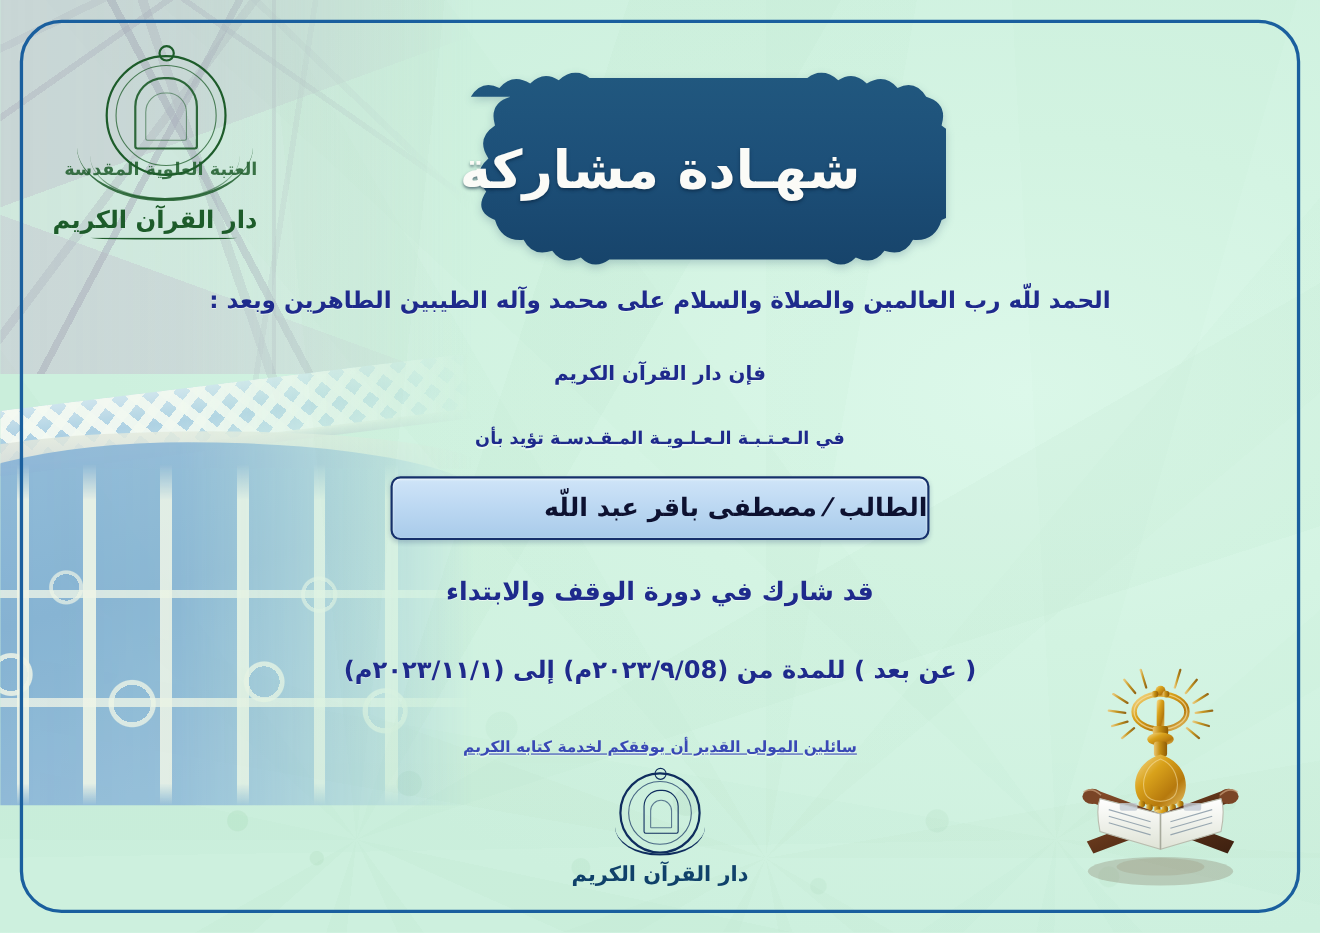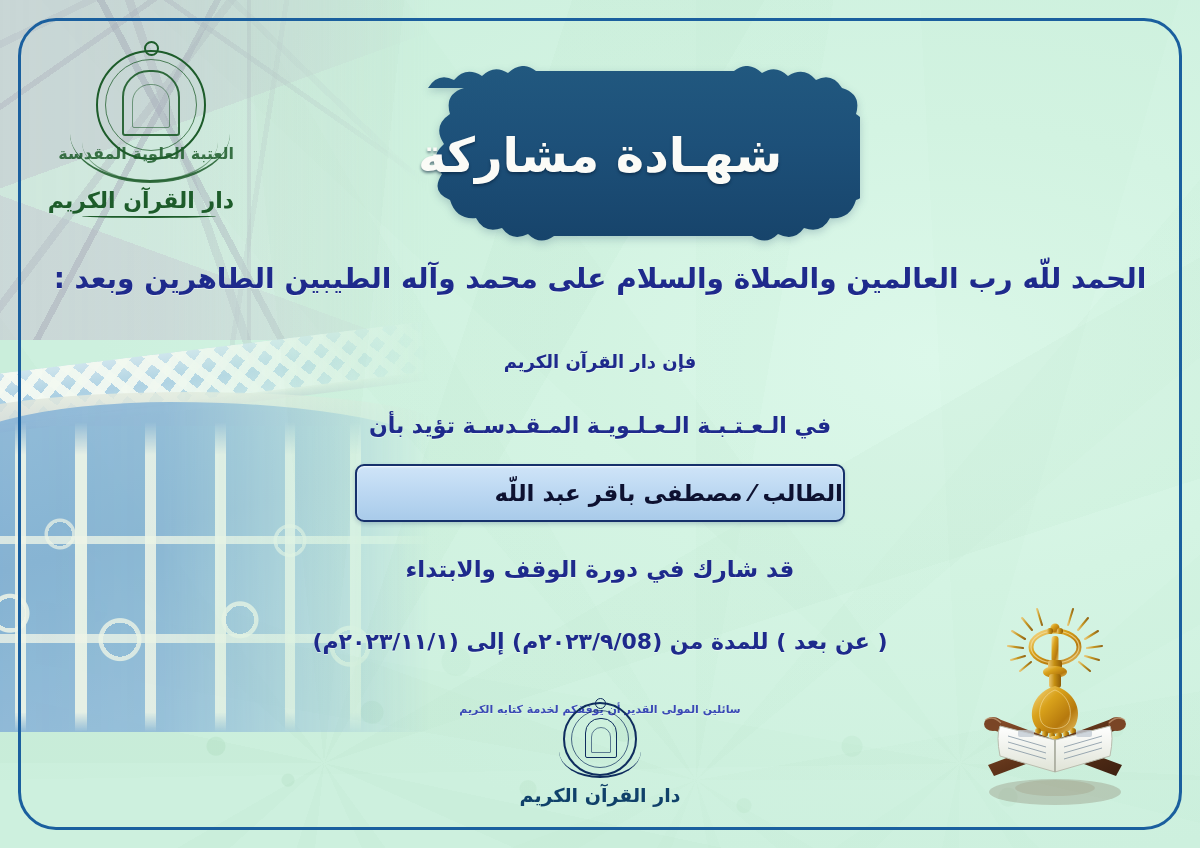--- a/index.html
+++ b/index.html
@@ -225,41 +225,41 @@
   .body-text{
     position:absolute;left:0;right:0;top:258px;
     text-align:center;
     color:#1e2a8c;
   }
   .line{
     font-weight:bold;
     line-height:1.5;
     text-shadow:0 1px 0 rgba(255,255,255,.45);
   }
-  .l1{font-size:28px;margin:0 0 48px;}
+  .l1{font-size:21px;margin:0 0 36px;}
   .l2{font-size:18px;margin:0 0 34px;}
-  .l3{font-size:22px;letter-spacing:1.5px;margin:0 0 22px;}
+  .l3{font-size:16px;letter-spacing:1.5px;margin:0 0 22px;}
 
   .name-box{
     width:490px;height:58px;margin:0 auto 30px;
     border:2px solid #16306b;
     border-radius:9px;
     background:linear-gradient(180deg,#cfe4f8 0%, #bcd8f2 48%, #a9cbea 100%);
     box-shadow:inset 0 1px 2px rgba(255,255,255,.85), 0 2px 4px rgba(30,60,110,.22);
     display:flex;align-items:center;
     box-sizing:border-box;
   }
   .name-text{
     font-size:23px;font-weight:bold;color:#0d1130;
     letter-spacing:.5px;
   }
 
   .l4{font-size:23px;margin:0 0 38px;}
   .l5{font-size:22px;margin:0 0 44px;}
-  .l6{font-size:11px;margin:16px;color:#3949b5;}
+  .l6{font-size:14px;margin:16px;color:#3949b5;text-decoration:underline;}
 
   
   .footer{
     position:absolute;left:0;right:0;top:702px;text-align:center;
     color:#0f2d5e;
   }
   .seal{
     position:relative;width:74px;height:74px;margin:0 auto 8px;
   }
   .seal .ring{

